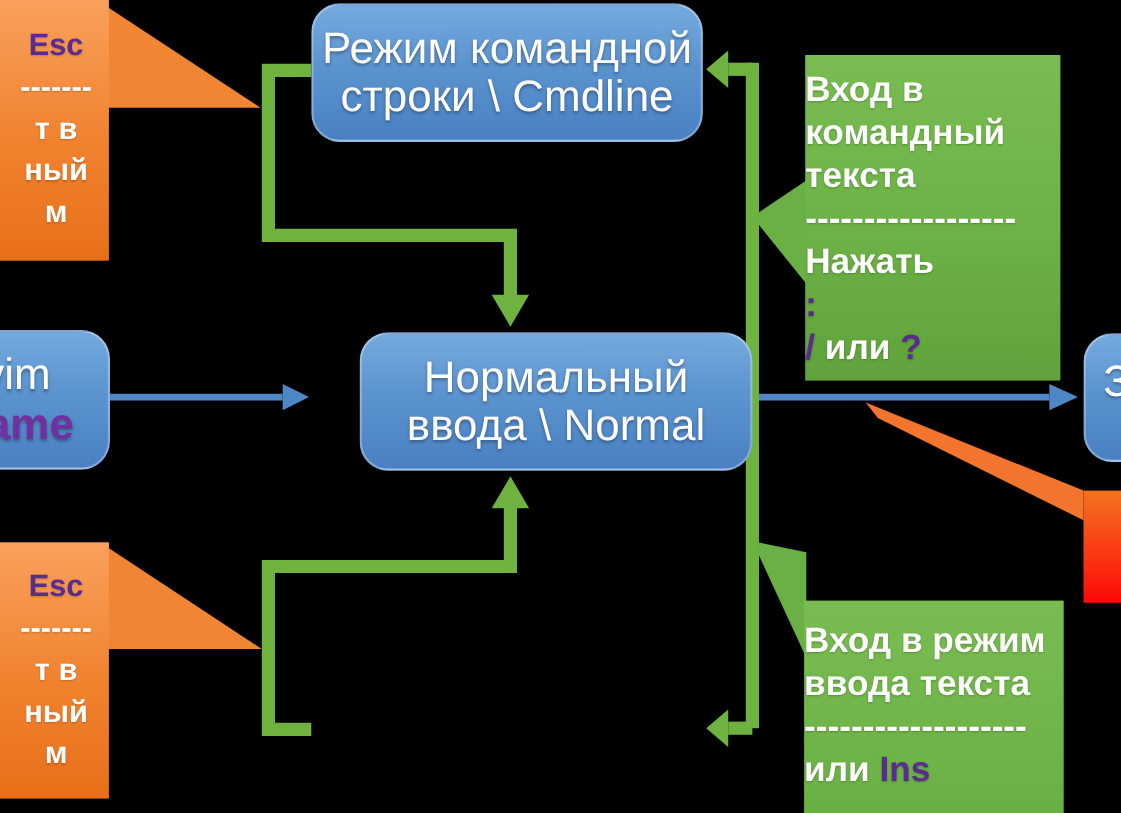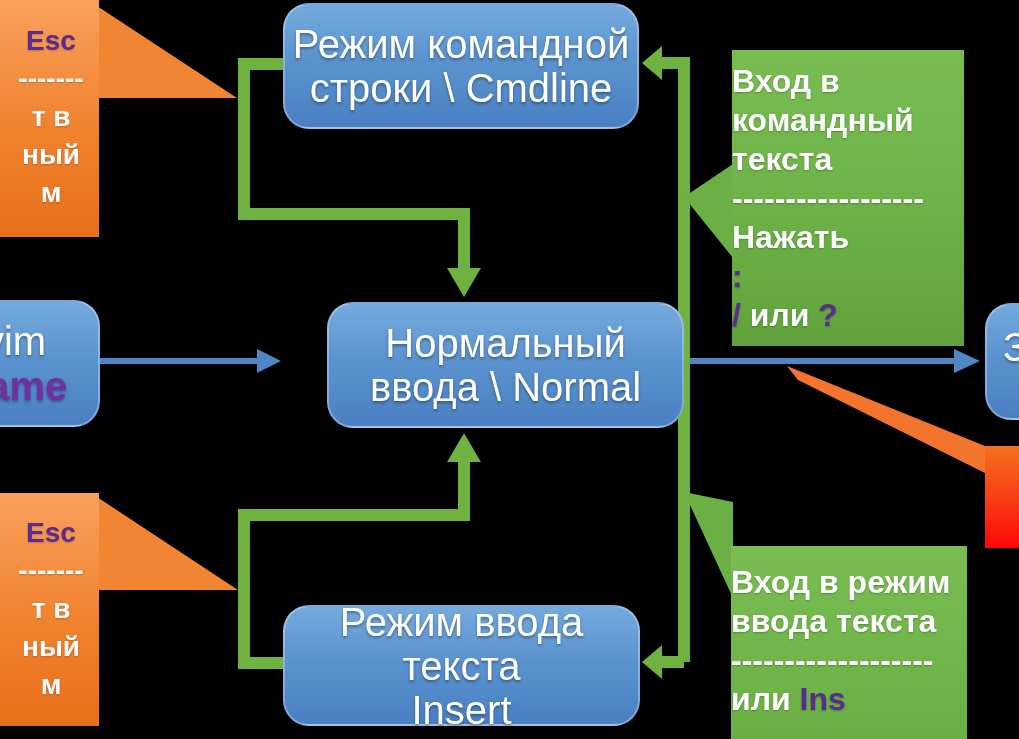--- a/index.html
+++ b/index.html
@@ -85,24 +85,20 @@
   <div class="bluebox" style="left:283px;top:3px;width:356px;height:126px;">
     <div>Режим командной</div>
     <div>строки \ Cmdline</div>
   </div>
 
   <div class="bluebox" style="left:283px;top:302px;width:357px;height:126px;margin-left:44px;">
     <div>Нормальный</div>
     <div>ввода \ Normal</div>
   </div>
 
-  <div class="bluebox" style="left:283px;top:605px;width:357px;height:121px;">
-    <div>Режим ввода текста</div>
-    <div>Insert</div>
-  </div>
 
   <div class="bluebox" style="left:-70px;top:300px;width:170px;height:127px;line-height:45px;">
     <div>vim</div>
     <div class="purple-light">name</div>
   </div>
 
   <div class="bluebox" style="left:985px;top:303px;width:120px;height:117px;justify-content:flex-start;align-items:flex-start;padding:20px 0 0 16px;text-align:left;">
     <div>З</div>
   </div>
 

